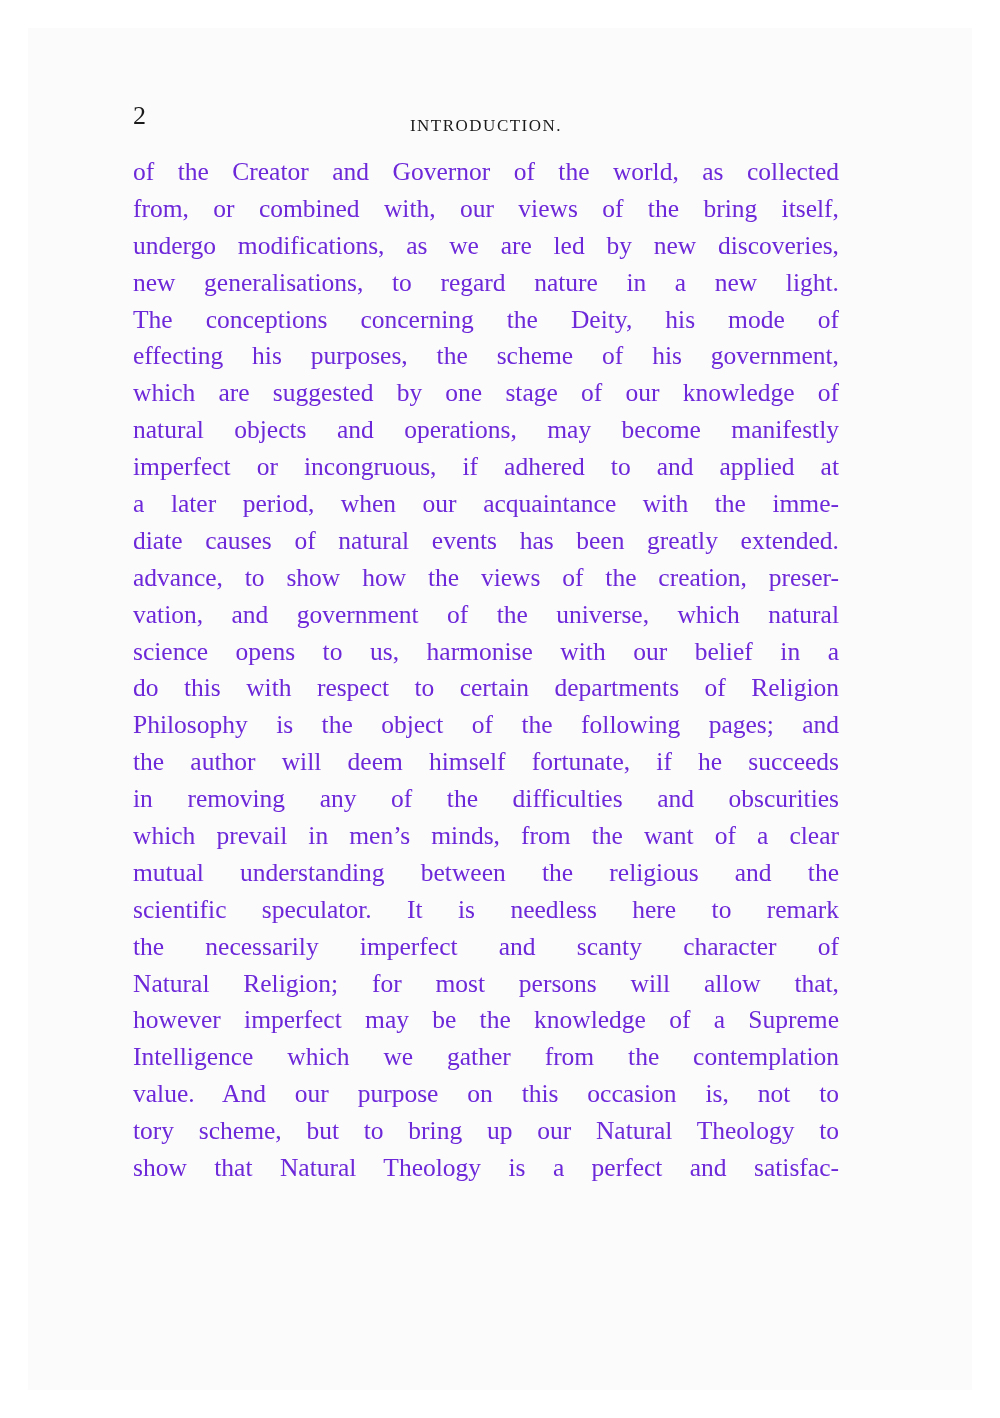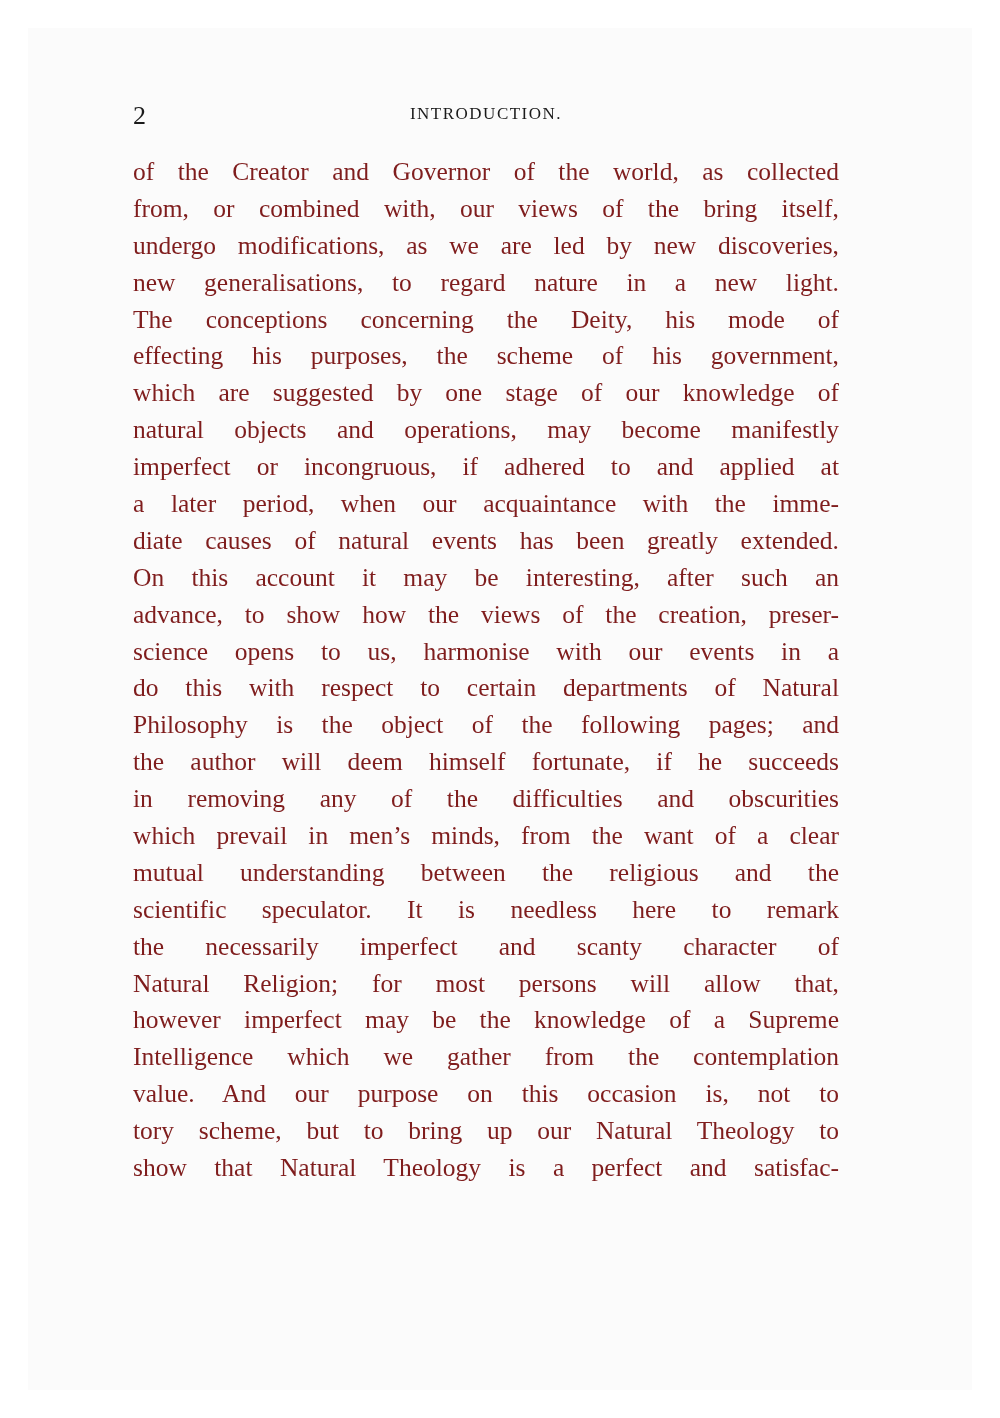--- a/index.html
+++ b/index.html
@@ -15,27 +15,27 @@
   .header {
     position: absolute; left: 133px; top: 100px; width: 706px; height: 32px;
     font-family: "Liberation Serif", "DejaVu Serif", serif;
     color: #1a1a1a;
   }
   .page-number {
     position: absolute; left: 0; top: 0;
     font-size: 26px; line-height: 32px;
   }
   .running-head {
-    position: absolute; left: 0; right: 0; top: 0; text-align: center;
+    position: absolute; left: 0; right: 0; top: 12px; text-align: center;
     font-size: 17px; letter-spacing: 1.5px; line-height: 28px;
   }
   .body {
     position: absolute; left: 133px; top: 154px; width: 706px;
     font-family: "Liberation Serif", "DejaVu Serif", serif;
-    font-size: 25.5px; color: #7f1d1d;
+    font-size: 25.5px; color: #6d28d9;
   }
   .line {
     height: 36.9px; line-height: 36.9px;
     white-space: nowrap;
     text-align: justify; text-align-last: justify;
   }
 </style>
 </head>
 <body>
 
@@ -51,24 +51,24 @@
     <div class="line">from, or combined with, our views of the bring itself,</div>
     <div class="line">undergo modifications, as we are led by new discoveries,</div>
     <div class="line">new generalisations, to regard nature in a new light.</div>
     <div class="line">The conceptions concerning the Deity, his mode of</div>
     <div class="line">effecting his purposes, the scheme of his government,</div>
     <div class="line">which are suggested by one stage of our knowledge of</div>
     <div class="line">natural objects and operations, may become manifestly</div>
     <div class="line">imperfect or incongruous, if adhered to and applied at</div>
     <div class="line">a later period, when our acquaintance with the imme-</div>
     <div class="line">diate causes of natural events has been greatly extended.</div>
-    <div class="line">On this account it may be interesting, after such an</div>
     <div class="line">advance, to show how the views of the creation, preser-</div>
-    <div class="line">science opens to us, harmonise with our events in a</div>
-    <div class="line">do this with respect to certain departments of Natural</div>
+    <div class="line">vation, and government of the universe, which natural</div>
+    <div class="line">science opens to us, harmonise with our belief in a</div>
+    <div class="line">do this with respect to certain departments of Religion</div>
     <div class="line">Philosophy is the object of the following pages; and</div>
     <div class="line">the author will deem himself fortunate, if he succeeds</div>
     <div class="line">in removing any of the difficulties and obscurities</div>
     <div class="line">which prevail in men’s minds, from the want of a clear</div>
     <div class="line">mutual understanding between the religious and the</div>
     <div class="line">scientific speculator.  It is needless here to remark</div>
     <div class="line">the necessarily imperfect and scanty character of</div>
     <div class="line">Natural Religion; for most persons will allow that,</div>
     <div class="line">however imperfect may be the knowledge of a Supreme</div>
     <div class="line">Intelligence which we gather from the contemplation</div>

